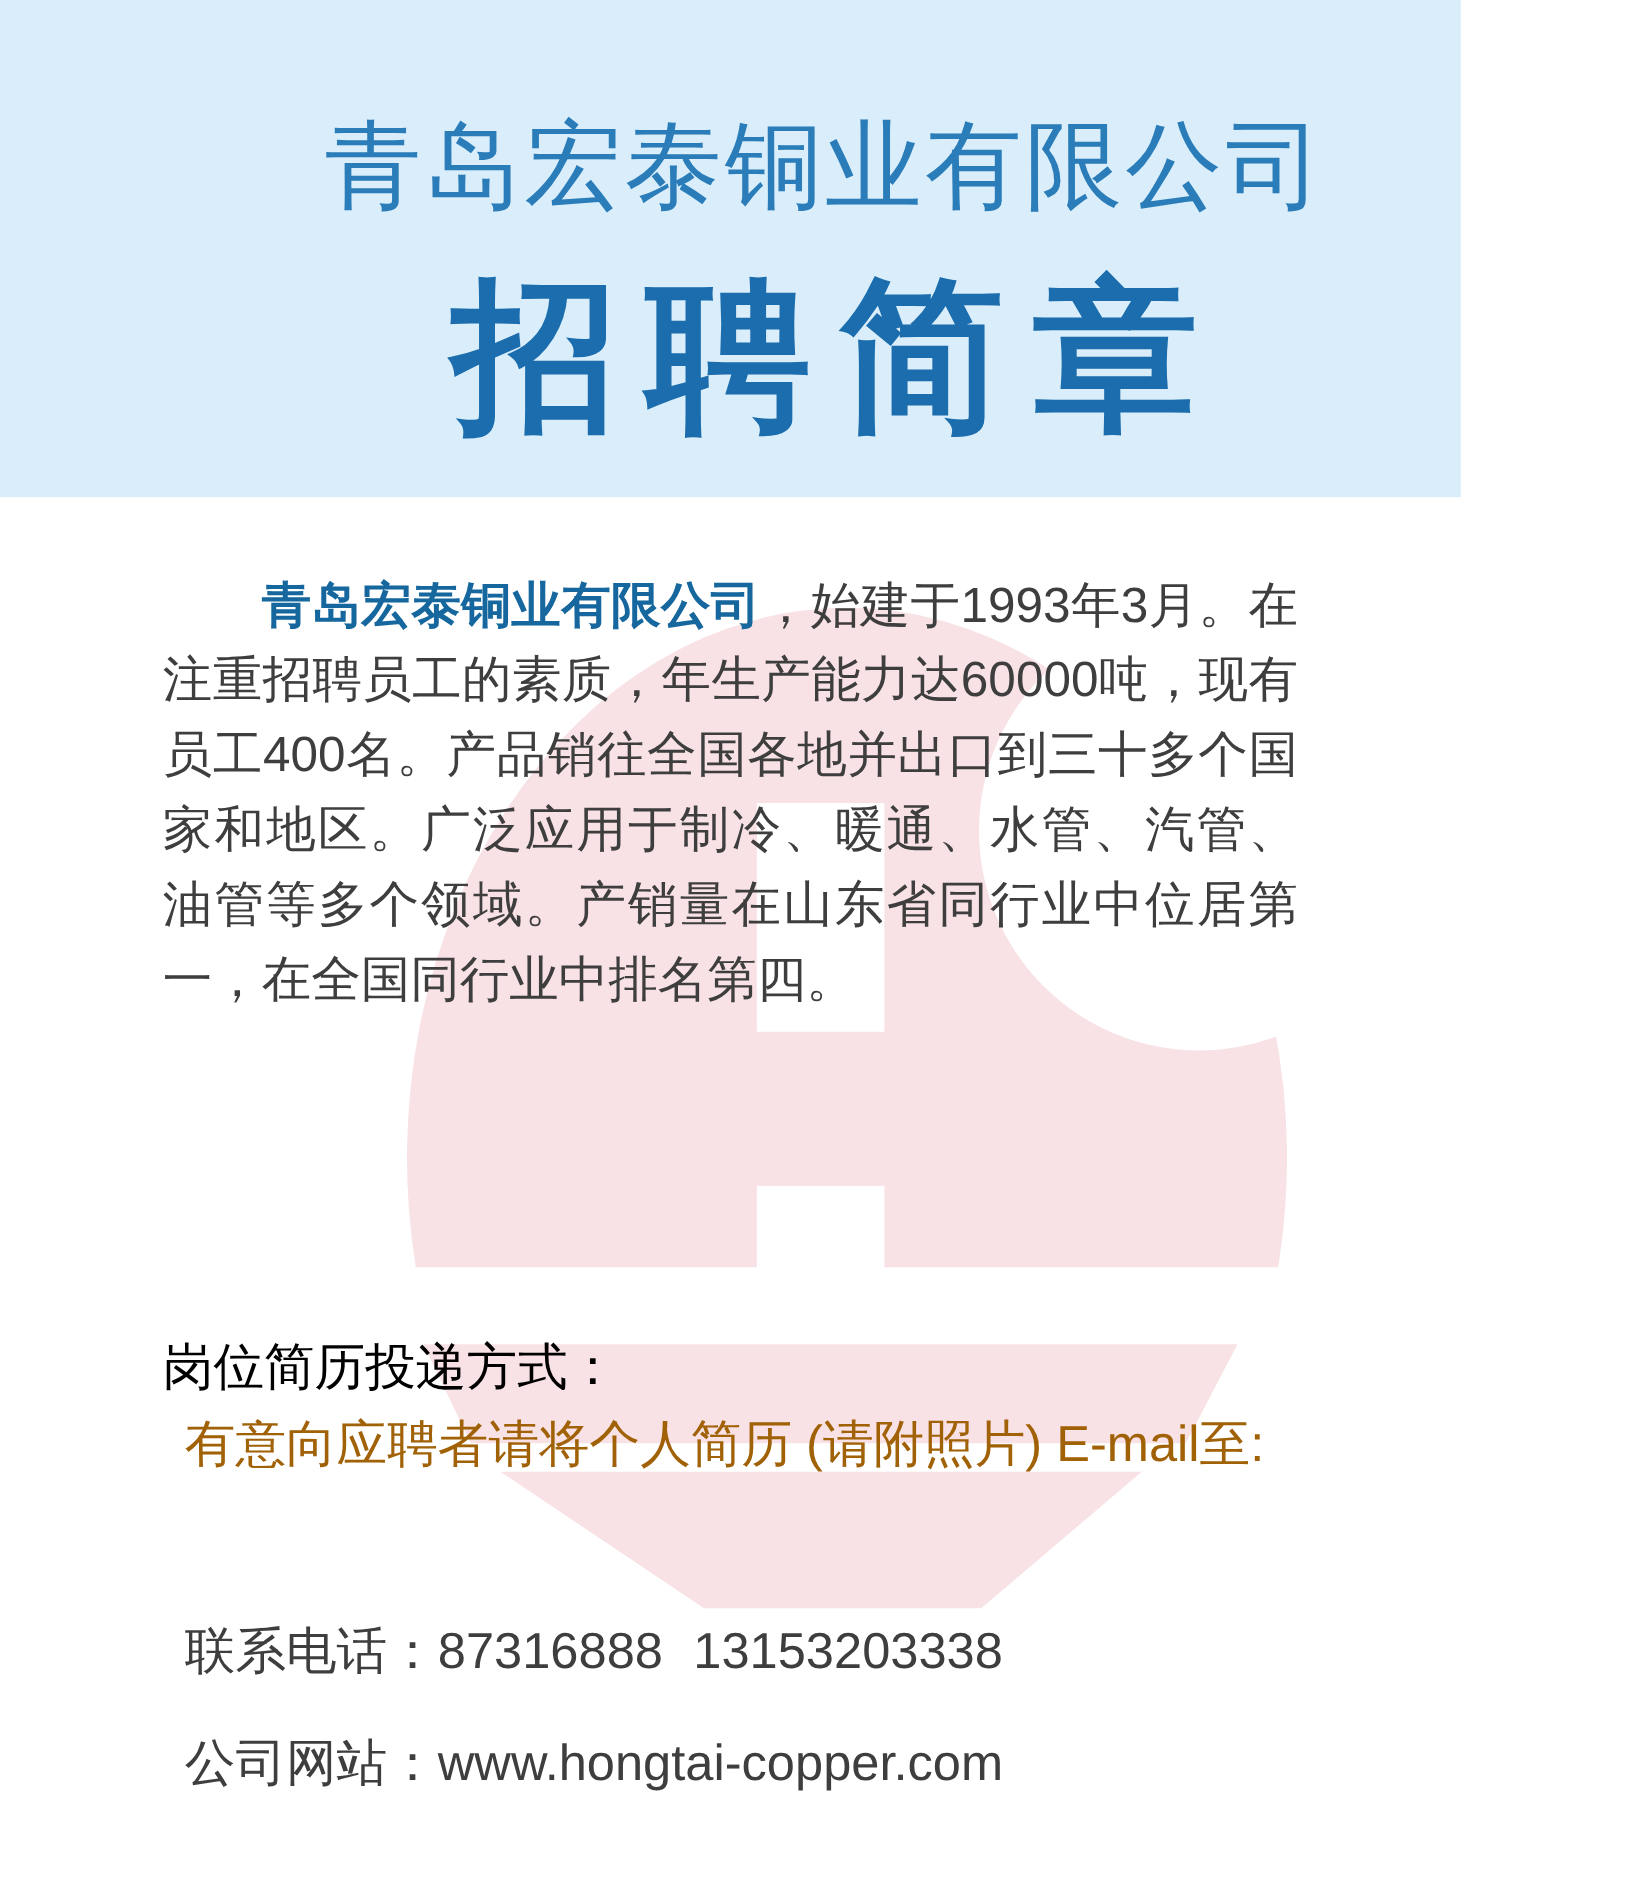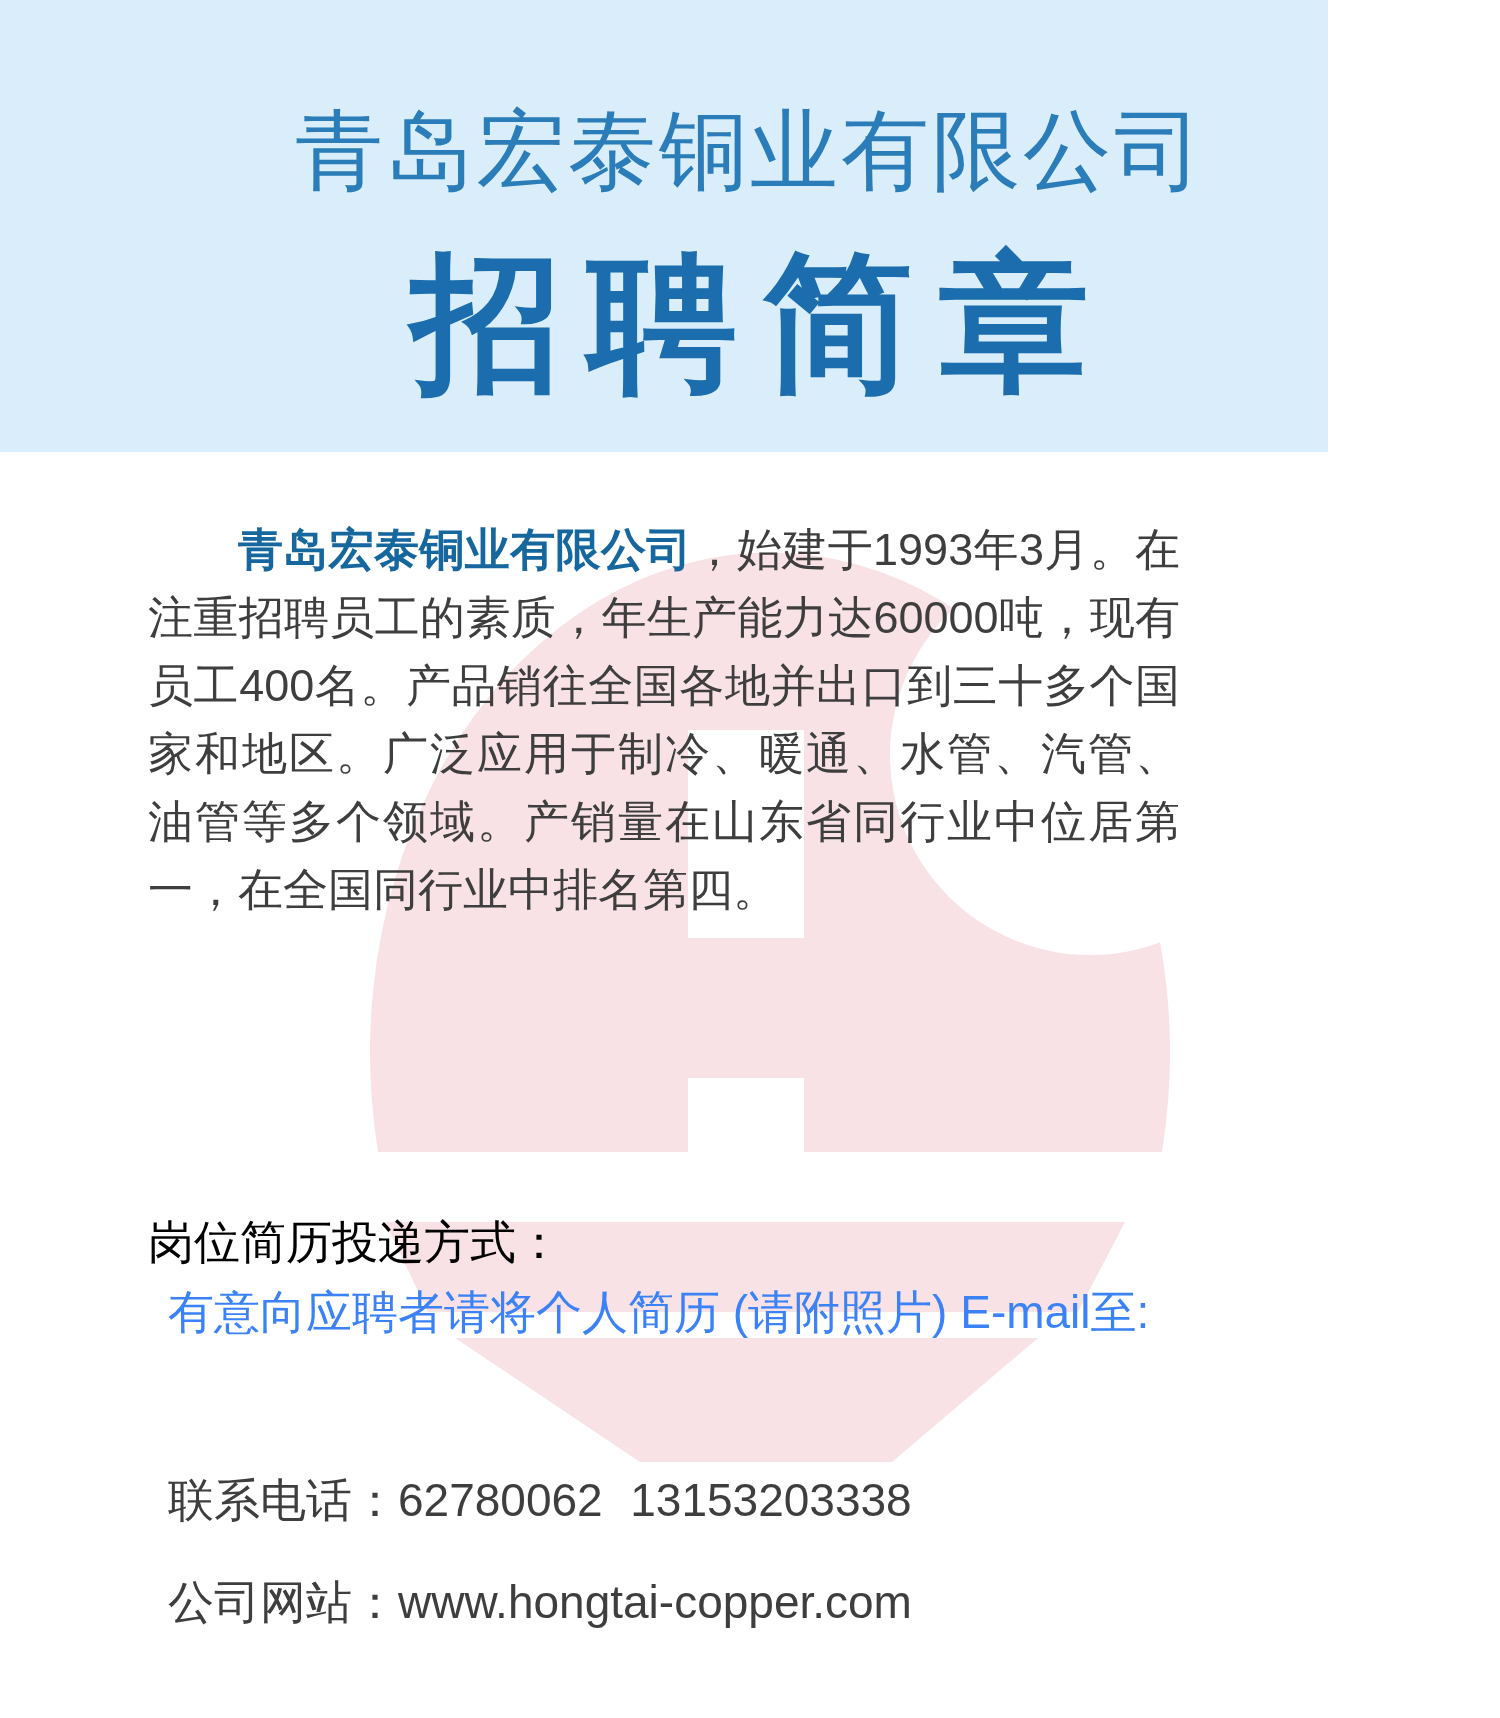--- a/index.html
+++ b/index.html
@@ -62,21 +62,21 @@
     position:absolute; left:148px; top:1212px;
     font-size:46px;
     font-weight:400;
     color:#000000;
     z-index:2;
     margin:0;
   }
   .apply-line{
     position:absolute; left:168px; top:1282px;
     font-size:46px;
-    color:#3b82f6;
+    color:#a16207;
     z-index:2; margin:0;
   }
   .email-line{
     position:absolute; left:393px; top:1344px;
     font-size:47px;
     letter-spacing:1px;
     color:#3e3e3e;
     z-index:2; margin:0;
   }
   .phone-line{
@@ -118,17 +118,17 @@
   </div>
 
   <p class="para para-1"><span class="company-inline">青岛宏泰铜业有限公司</span><span>，始建于1993年3月。在注重招聘员工的素质，年生产能力达60000吨，现有员工400名。产品销往全国各地并出口到三十多个国家和地区。广泛应用于制冷、暖通、水管、汽管、油管等多个领域。产销量在山东省同行业中位居第一，在全国同行业中排名第四。</span></p>
 
 
   <p class="section-heading">岗位简历投递方式：</p>
 
   <p class="apply-line">有意向应聘者请将个人简历 (请附照片) E-mail至:</p>
 
 
-  <p class="phone-line"><span>联系电话：</span><span>62780062</span><span class="num-gap"></span><span>13153203338</span></p>
+  <p class="phone-line"><span>联系电话：</span><span>87316888</span><span class="num-gap"></span><span>13153203338</span></p>
 
   <p class="website-line"><span>公司网站：</span><span>www.hongtai-copper.com</span></p>
 
 </div>
 
 </body></html>

